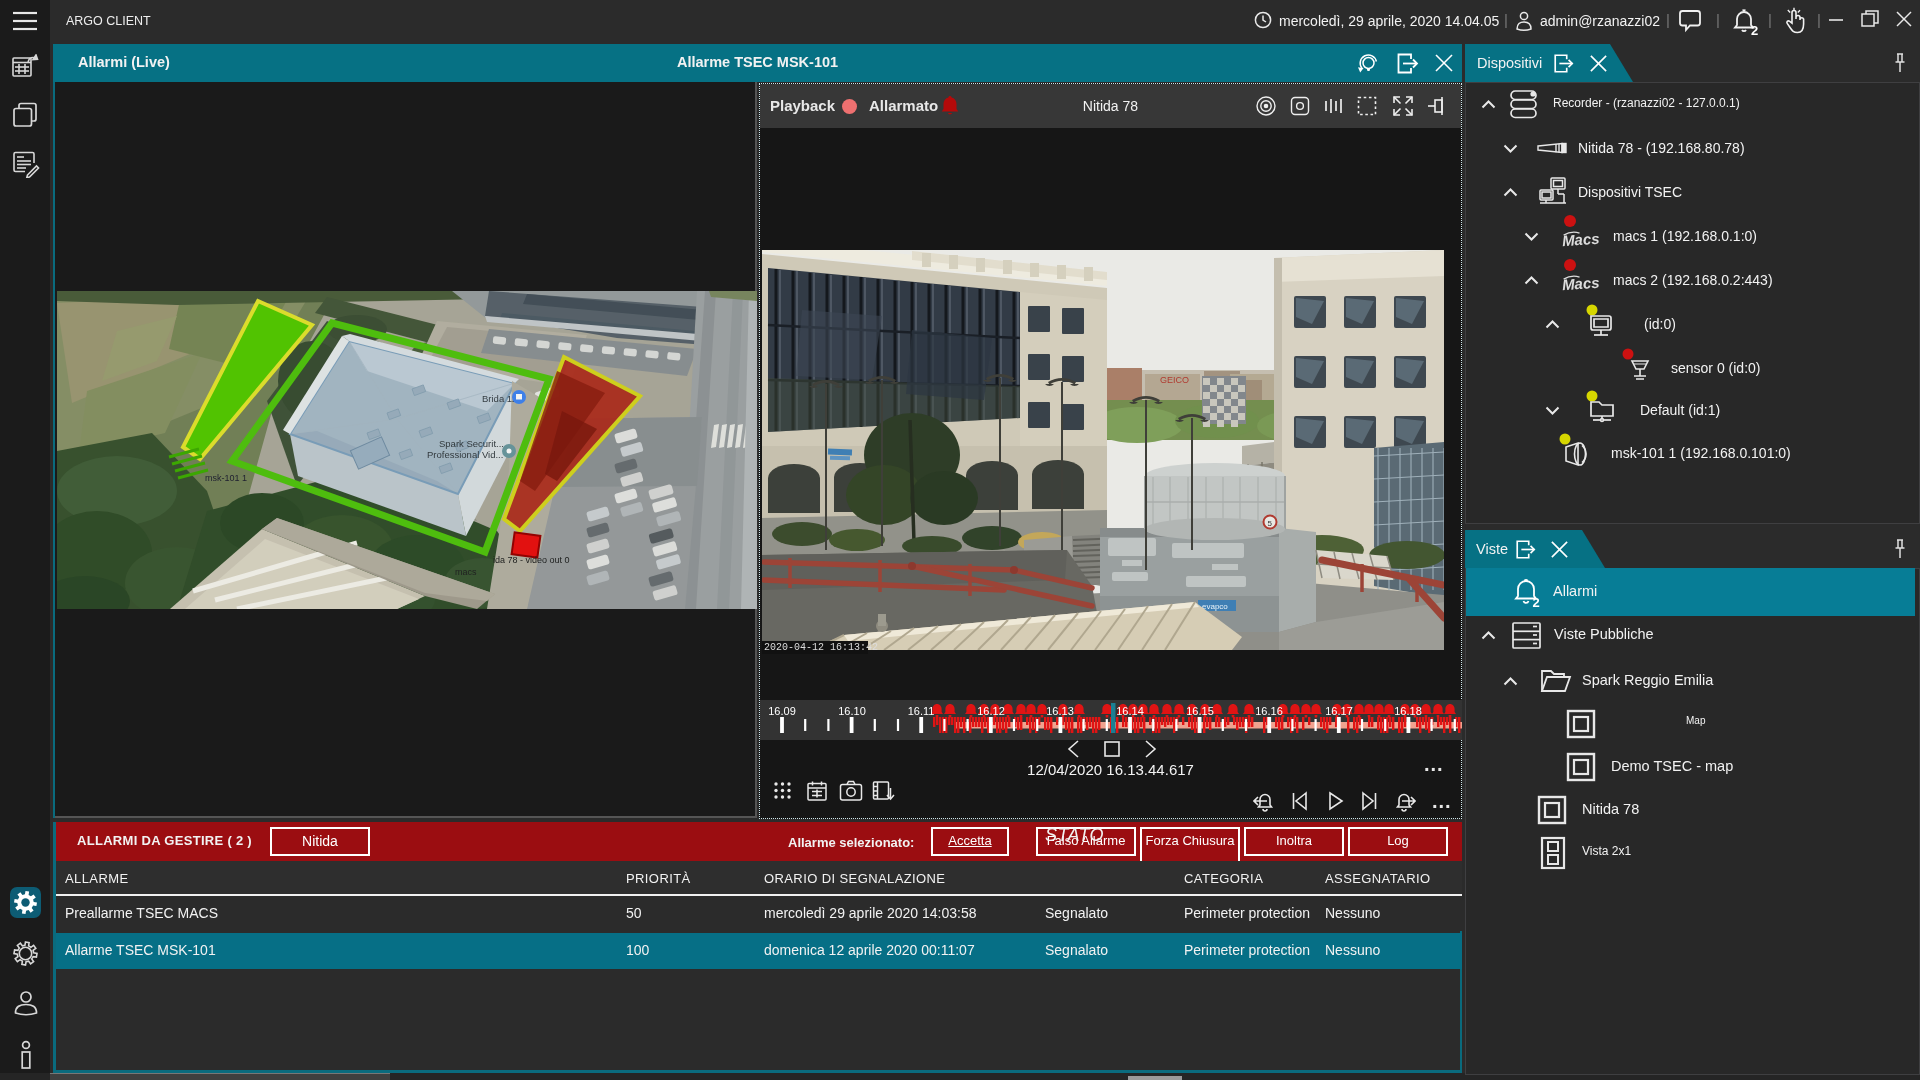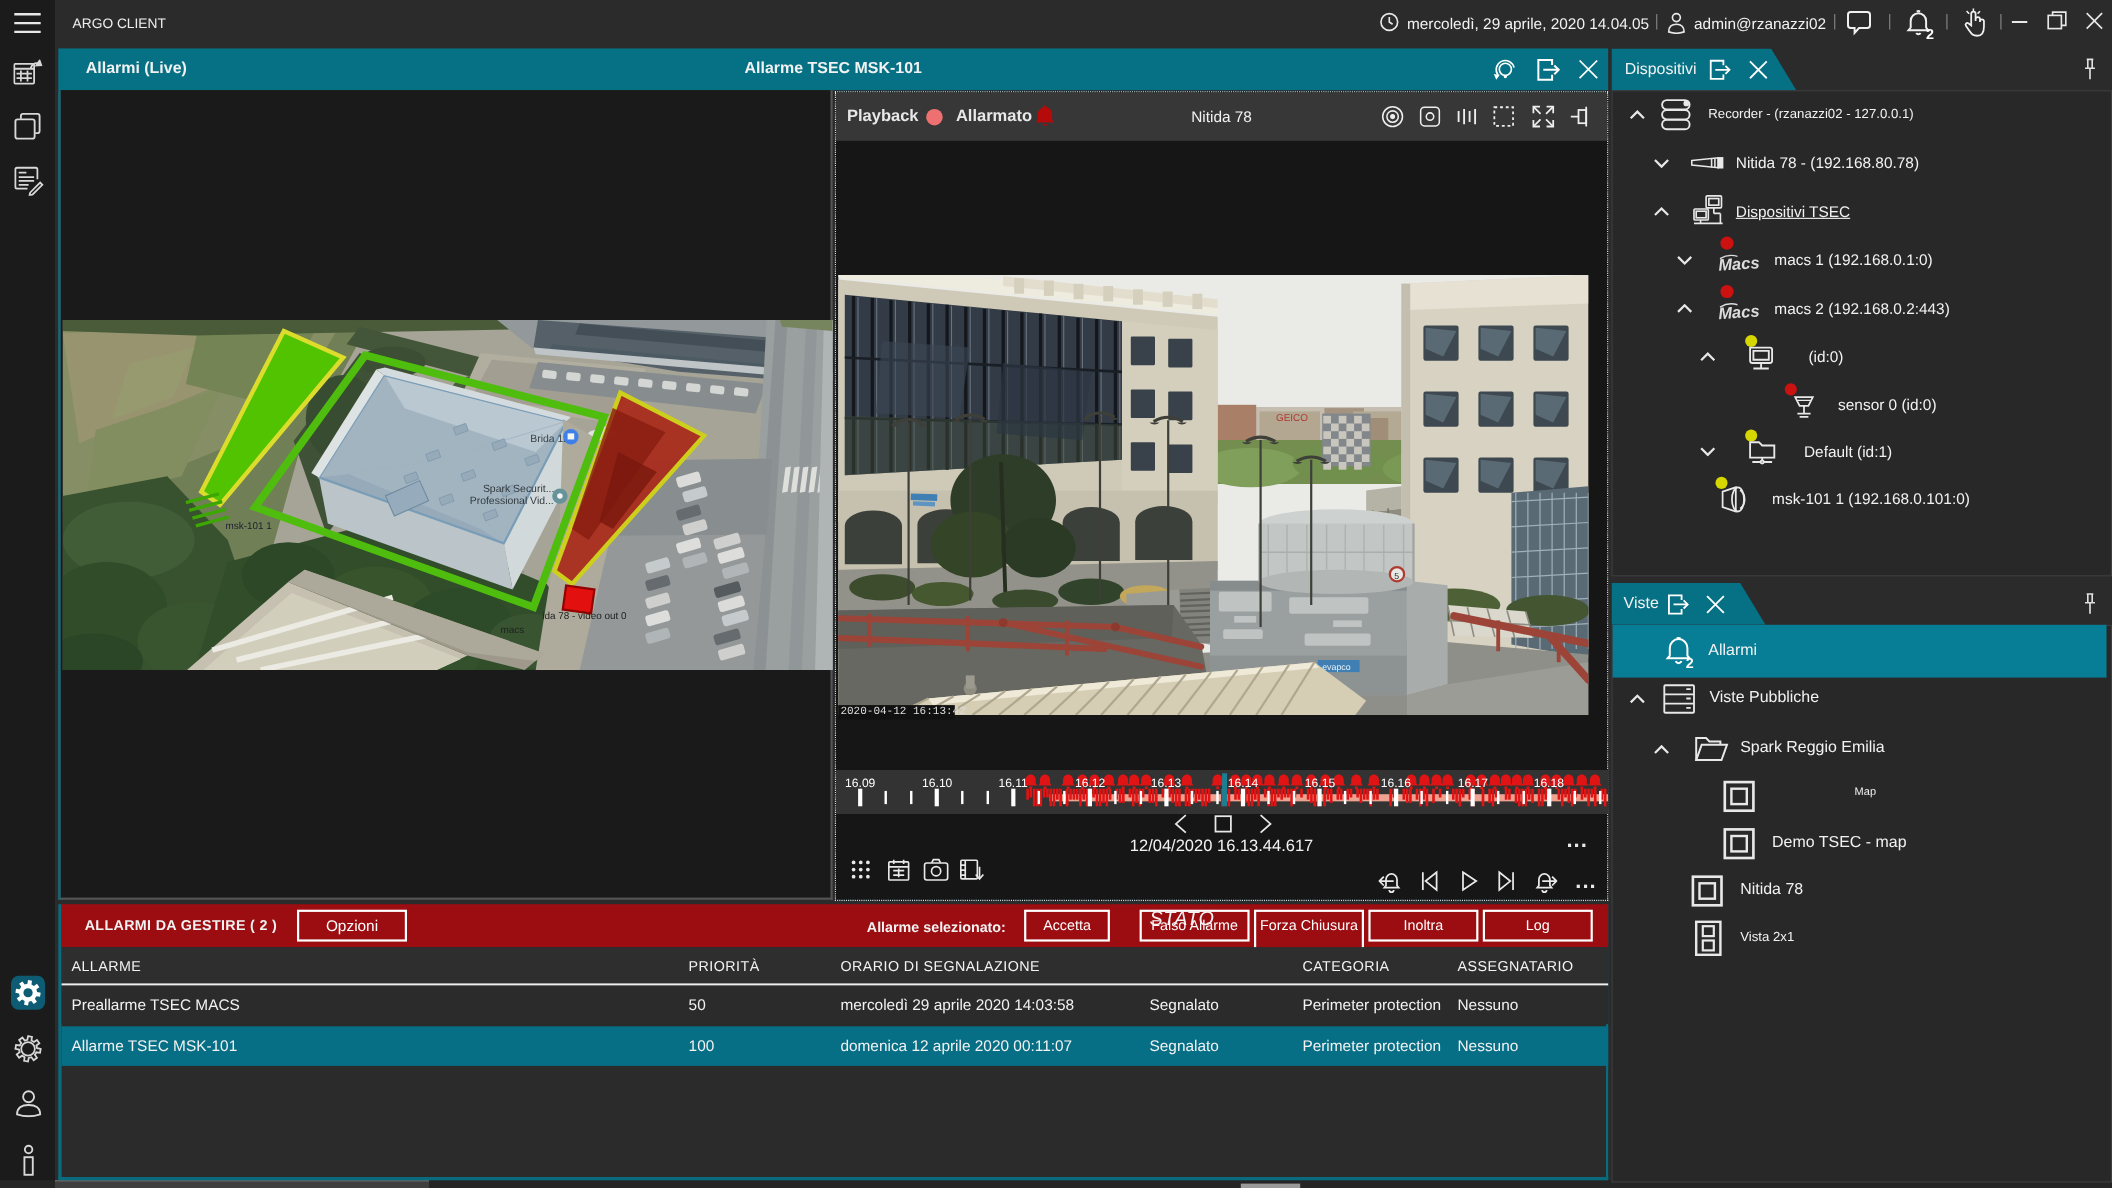--- a/index.html
+++ b/index.html
@@ -926,23 +926,23 @@
 <g fill="none" stroke="#e8e8e8" stroke-width="1.6">
 <path d="M7 16 V10.5 A5 5 0 0 1 17 10.5 V16 L18.5 18 H5.5 Z"></path>
 <path d="M10 20 a2 2 0 0 0 4 0"></path>
       <path d="M10 12 H23 M19 8 L23 12 L19 16"></path>
     </g>
   </svg>
 <div class="txt" style="left:1432px;top:790px;font-size:20px;font-weight:bold;letter-spacing:1px;color:#e8e8e8;">...</div>
 <div class="abs" style="left:53px;top:822px;width:1409px;height:250px;background:#2b2b2b;border-left:3px solid #0a6b7e;border-bottom:2px solid #0a6b7e;border-right:2px solid #0a6b7e;"></div>
 <div class="abs" style="left:56px;top:822px;width:1406px;height:39px;background:#9b0d11;"></div>
 <div class="txt" style="left:77px;top:833px;font-size:13px;font-weight:bold;letter-spacing:0.3px;">ALLARMI DA GESTIRE ( 2 )</div>
-<div class="abs" style="left:270px;top:827px;width:100px;height:29px;border:2px solid #fff;background:#9b0d11;color:#fff;font-size:14px;text-align:center;line-height:25px;">Opzioni</div>
+<div class="abs" style="left:270px;top:827px;width:100px;height:29px;border:2px solid #fff;background:#9b0d11;color:#fff;font-size:14px;text-align:center;line-height:25px;">Nitida</div>
 <div class="txt" style="left:788px;top:835px;font-size:13px;font-weight:bold;">Allarme selezionato:</div>
-<div class="abs" style="left:931px;top:827px;width:78px;height:29px;border:2px solid #fff;background:#9b0d11;color:#fff;font-size:13px;text-align:center;line-height:24px;">Accetta</div>
+<div class="abs" style="left:931px;top:827px;width:78px;height:29px;border:2px solid #fff;background:#9b0d11;color:#fff;font-size:13px;text-align:center;line-height:24px;text-decoration:underline;">Accetta</div>
 <div class="abs" style="left:1036px;top:827px;width:100px;height:29px;border:2px solid #fff;background:#9b0d11;color:#fff;font-size:13px;text-align:center;line-height:24px;">Falso Allarme</div>
 <div class="abs" style="left:1140px;top:827px;width:100px;height:45px;border:2px solid #fff;background:#9b0d11;color:#fff;font-size:13px;text-align:center;line-height:24px;">Forza Chiusura</div>
 <div class="abs" style="left:1244px;top:827px;width:100px;height:29px;border:2px solid #fff;background:#9b0d11;color:#fff;font-size:13px;text-align:center;line-height:24px;">Inoltra</div>
 <div class="abs" style="left:1348px;top:827px;width:100px;height:29px;border:2px solid #ffffff;background:#9b0d11;color:#fff;font-size:13px;text-align:center;line-height:24px;">Log</div>
 <div class="abs" style="left:56px;top:861px;width:1406px;height:34px;background:#2e2e2e;"></div>
 <div class="txt" style="left:65px;top:871px;font-size:13px;letter-spacing:0.4px;">ALLARME</div>
 <div class="txt" style="left:626px;top:871px;font-size:13px;letter-spacing:0.4px;">PRIORITÀ</div>
 <div class="txt" style="left:764px;top:871px;font-size:13px;letter-spacing:0.4px;">ORARIO DI SEGNALAZIONE</div>
 <div class="txt" style="left:1045px;top:825px;font-size:18px;letter-spacing:0.4px;font-style:italic;">STATO</div>
 <div class="txt" style="left:1184px;top:871px;font-size:13px;letter-spacing:0.4px;">CATEGORIA</div>
@@ -1019,21 +1019,21 @@
 <svg style="left:1537px;top:175px" width="34" height="34" viewBox="0 0 34 34">
 <g fill="none" stroke="#e8e8e8" stroke-width="1.5">
 <rect x="14" y="3" width="14" height="11" rx="1"></rect>
       <rect x="16.5" y="5.5" width="9" height="6"></rect>
 <line x1="21" y1="14" x2="21" y2="19"></line>
 <rect x="3" y="15" width="13" height="10" rx="1"></rect>
       <rect x="5" y="17" width="9" height="6"></rect>
 <path d="M3 28 H29 M9 25 V28 M21 19 H27 M27 19 V28"></path>
 </g>
   </svg>
-<div class="txt" style="left:1578px;top:184px;font-size:14px;text-decoration:underline;">Dispositivi TSEC</div>
+<div class="txt" style="left:1578px;top:184px;font-size:14px;">Dispositivi TSEC</div>
 <svg style="left:1524px;top:232px" width="15" height="9" viewBox="0 0 15 9">
     <path d="M1.5 1.5 L7.5 7.5 L13.5 1.5" fill="none" stroke="#e8e8e8" stroke-width="2"></path>
   </svg>
 <svg style="left:1560px;top:214px" width="44" height="36" viewBox="0 0 44 36">
 <circle cx="10" cy="7" r="6" fill="#cc1111"></circle>
 <g transform="rotate(-4 20 26)">
 <text x="2" y="31" font-family="Liberation Sans" font-size="15" font-style="italic" font-weight="bold" fill="#dcdcdc">Macs</text>
 <path d="M4 20 Q12 16 20 19" fill="none" stroke="#dcdcdc" stroke-width="1.3"></path>
 </g>
   </svg>

